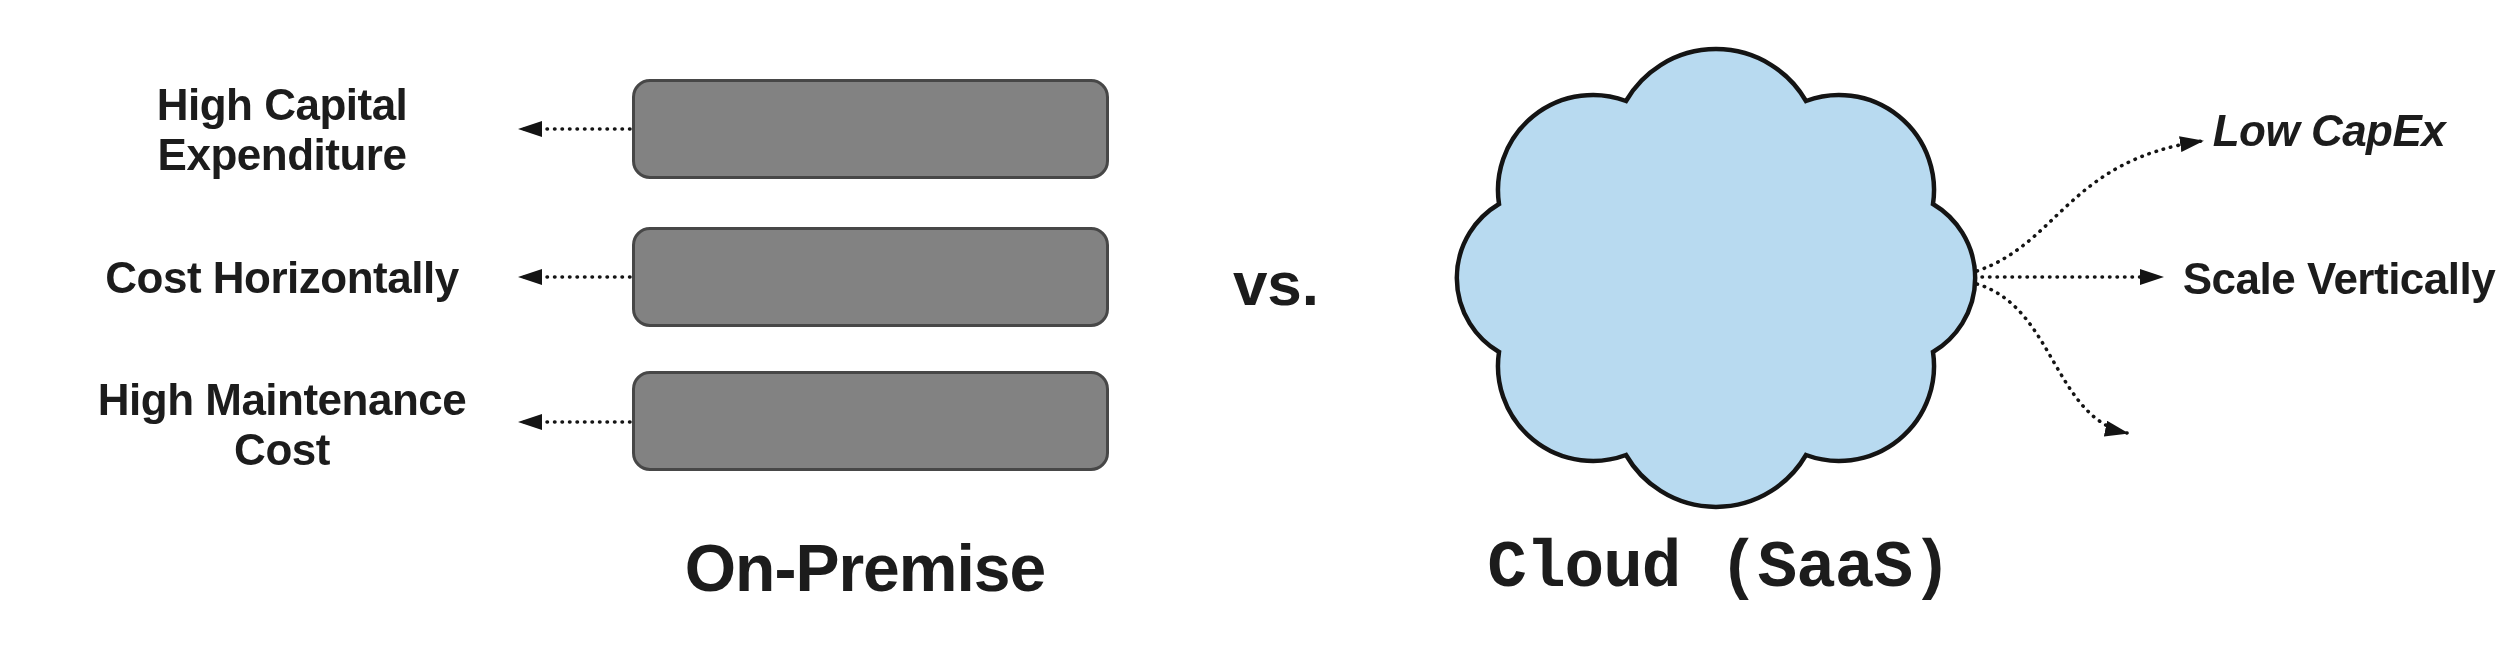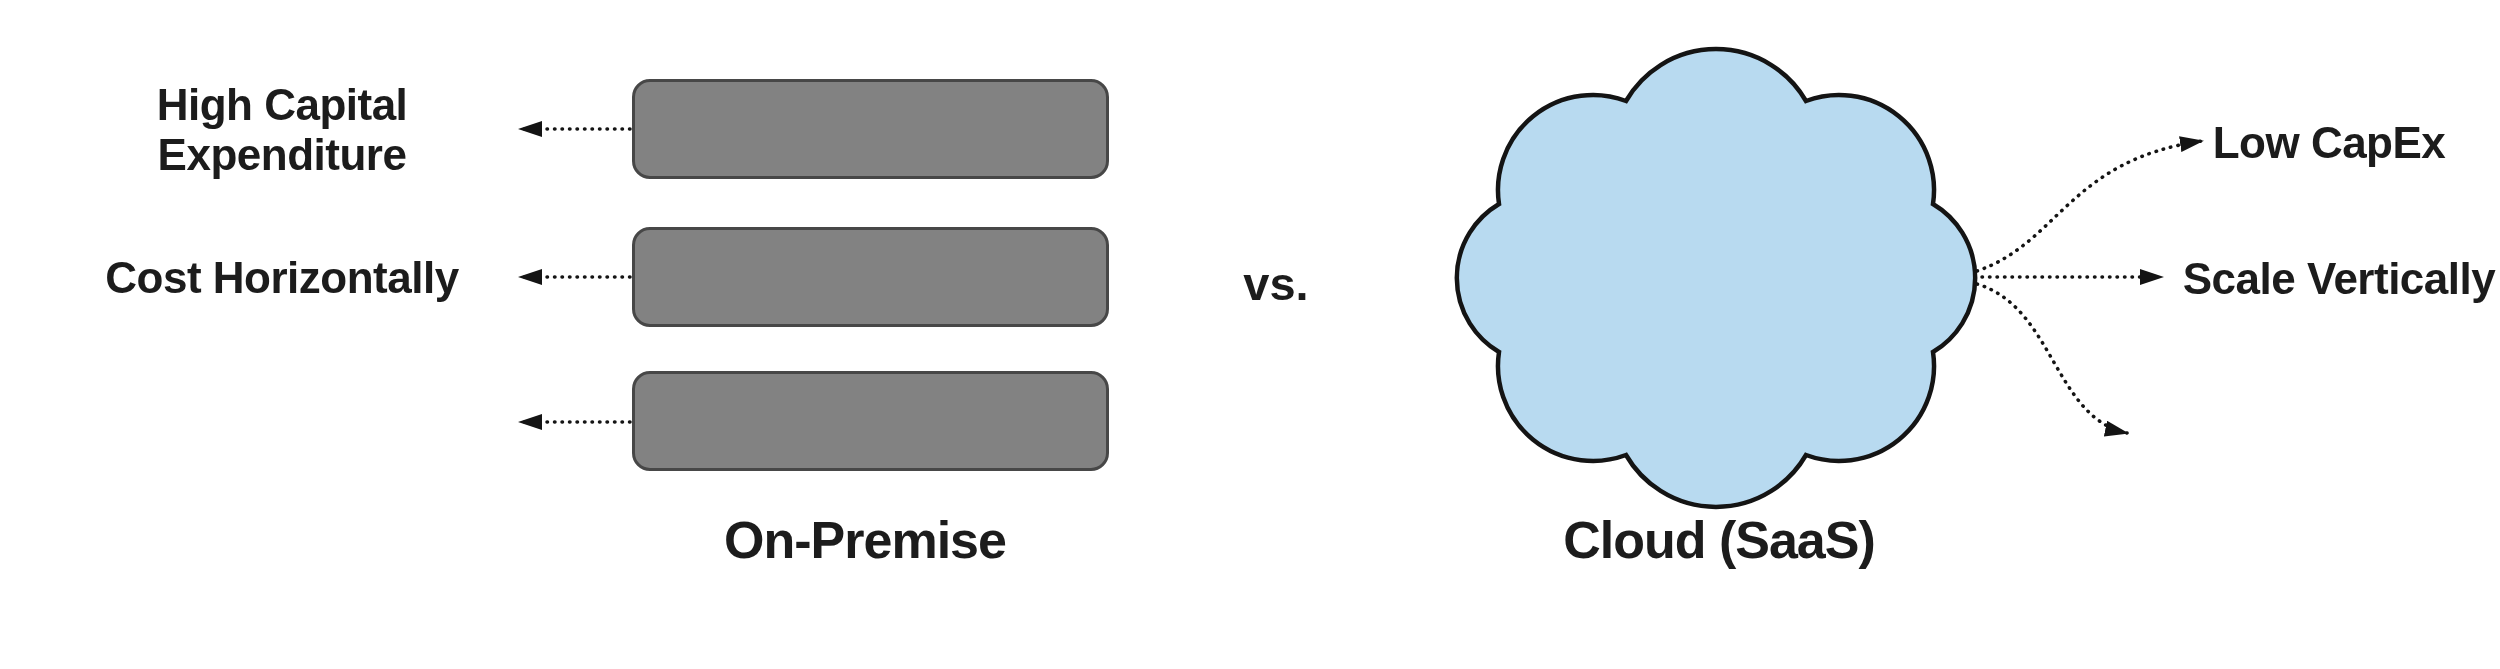--- a/index.html
+++ b/index.html
@@ -51,41 +51,41 @@
     align-items: center;
     justify-content: center;
     text-align: center;
     font-weight: bold;
     font-size: 44px;
     line-height: 1.14;
     letter-spacing: -0.5px;
   }
   .title {
     position: absolute;
-    top: 500px;
+    top: 528px;
     width: 500px;
     height: 80px;
     display: flex;
     align-items: center;
     justify-content: center;
     font-weight: bold;
-    font-size: 52px;
+    font-size: 66px;
     letter-spacing: -1px;
   }
   .vs {
     position: absolute;
     left: 1132px;
     top: 243px;
     width: 200px;
     height: 80px;
     display: flex;
     align-items: center;
     justify-content: center;
     font-weight: bold;
-    font-size: 47px;
+    font-size: 62px;
   }
   .nowrap { white-space: nowrap; }
 </style>
 </head>
 <body>
 
 <div class="canvas">
 
   <svg class="layer" viewBox="0 0 2500 669">
     <defs>
@@ -113,22 +113,23 @@
     <path class="dotline" marker-end="url(#ah)" d="M 1938 277 L 2118 277"></path>
     <path class="dotline" marker-end="url(#ah)" d="M 1933 284 C 2010 307, 2010 418, 2083 433"></path>
   </svg>
 
   <div class="server-box" style="top:79px"></div>
   <div class="server-box" style="top:227px"></div>
   <div class="server-box" style="top:371px"></div>
 
   <div class="lbl" style="left:38px; top:80px;  width:400px; height:100px;">High Capital Expenditure</div>
   <div class="lbl" style="left:38px; top:253px; width:400px; height:50px;">Cost Horizontally</div>
+  <div class="lbl" style="left:38px; top:375px; width:400px; height:100px;">High Maintenance Cost</div>
 
   <div class="vs">vs.</div>
 
-  <div class="lbl nowrap" style="left:2155px; top:118px; width:260px; height:50px;">Low CapEx</div>
+  <div class="lbl nowrap" style="left:2155px; top:106px; width:260px; height:50px;font-style:italic;">Low CapEx</div>
   <div class="lbl nowrap" style="left:2125px; top:254px; width:340px; height:50px;">Scale Vertically</div>
 
   <div class="title" style="left:571px;">On-Premise</div>
-  <div class="title" style="left:1425px;">Cloud (SaaS)</div>
+  <div class="title" style="left:1425px;font-family:Liberation Mono, monospace;">Cloud (SaaS)</div>
 
 </div>
 
 </body></html>

